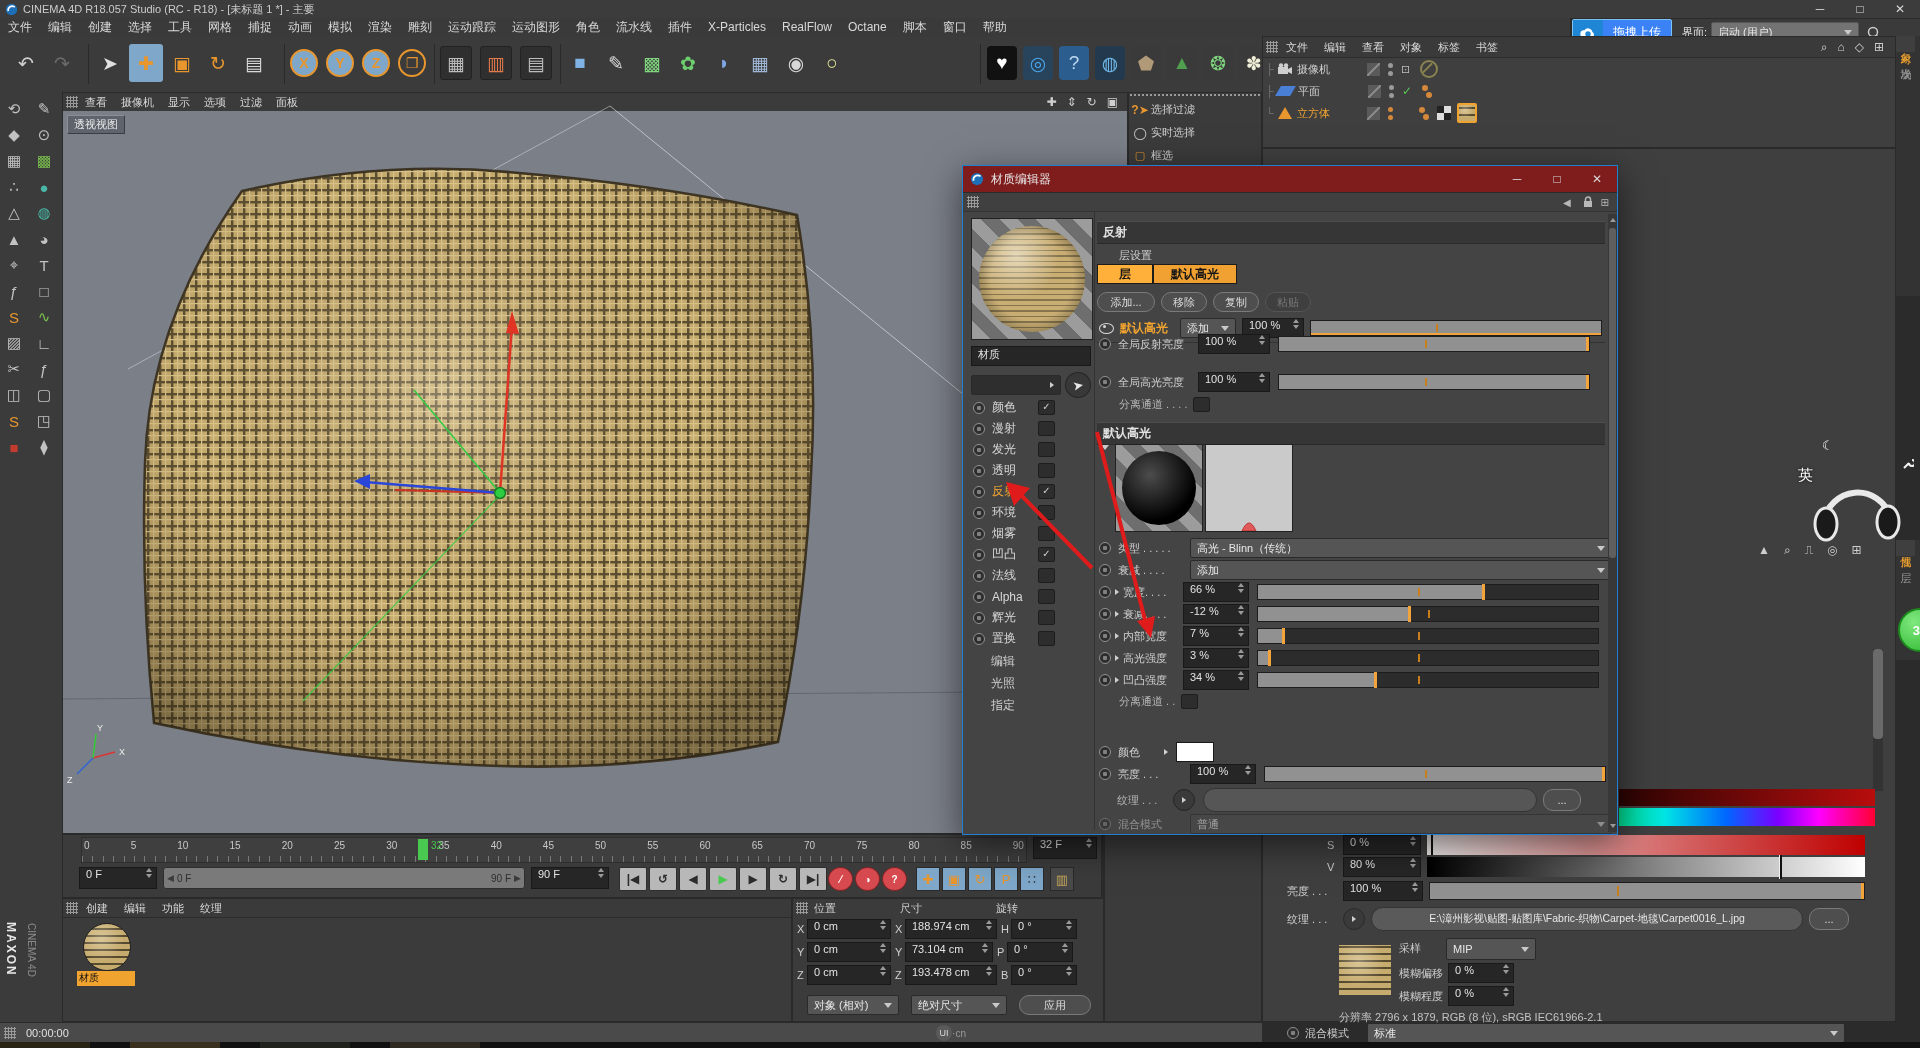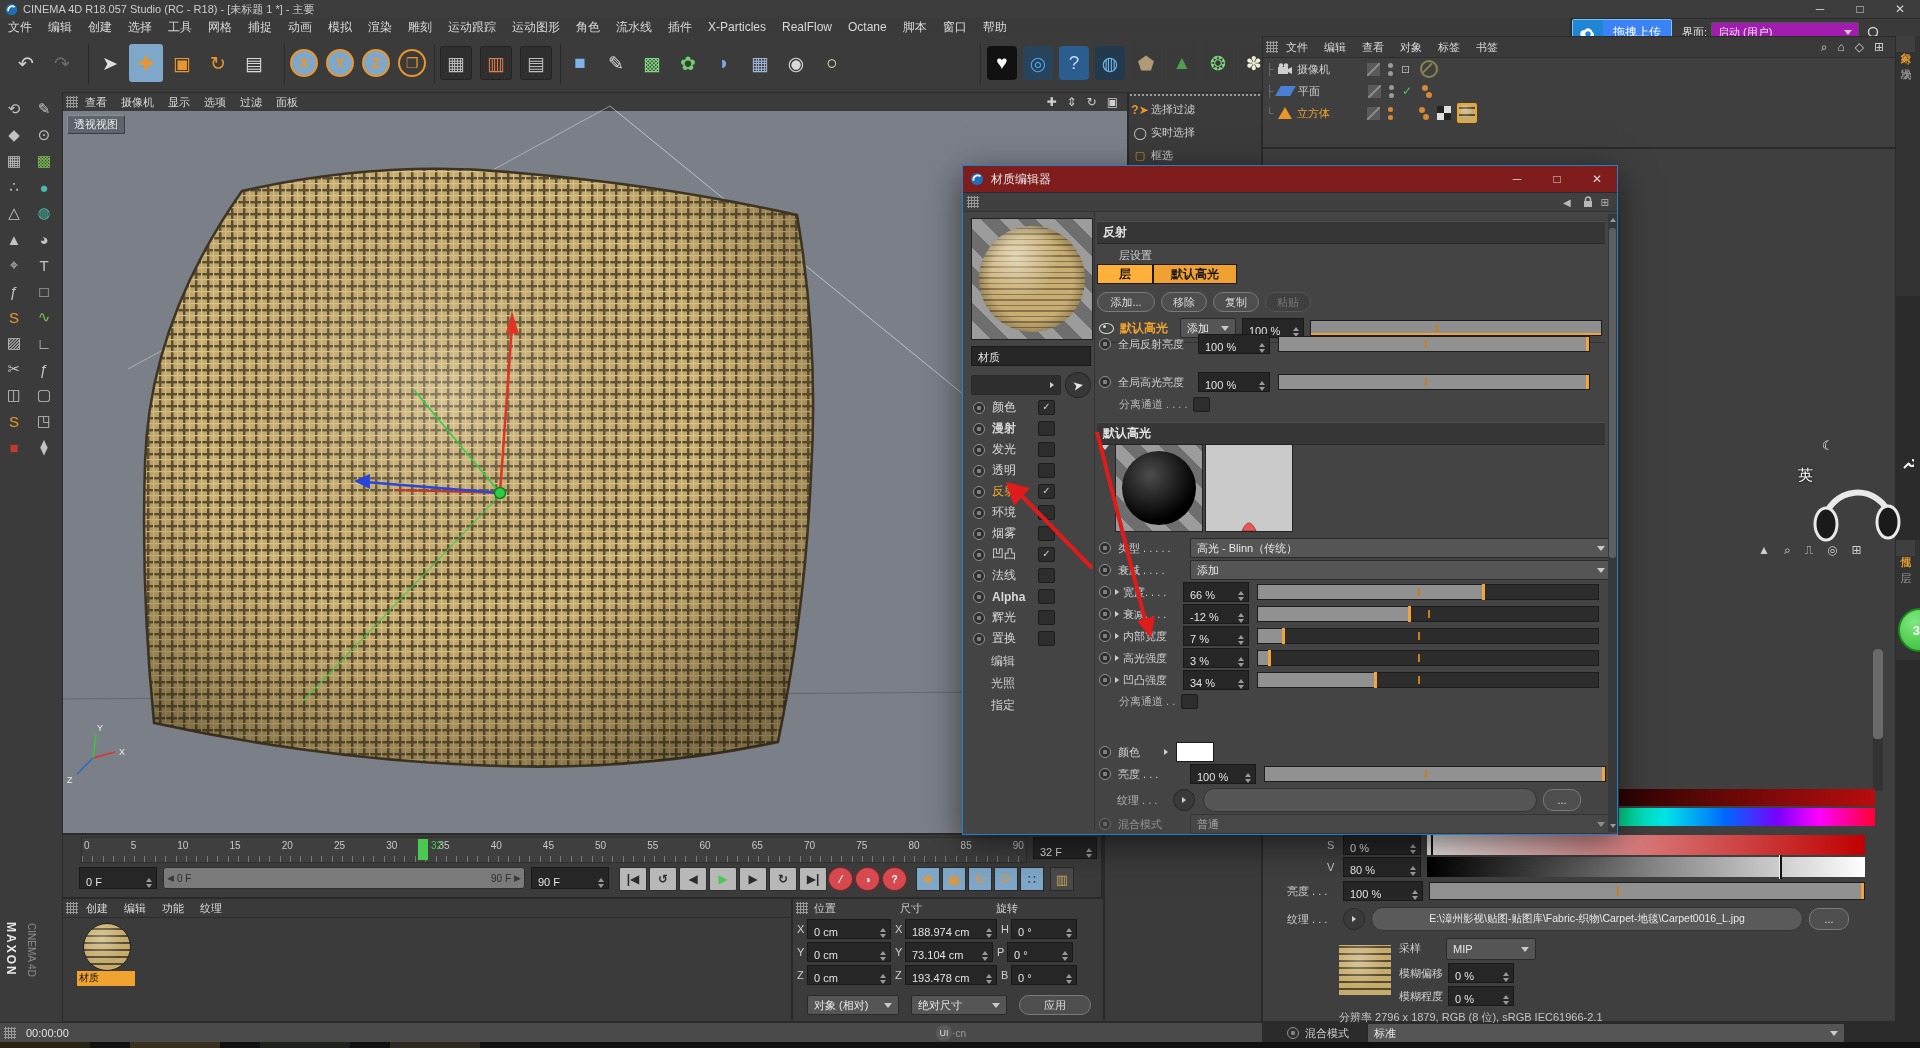--- a/index.html
+++ b/index.html
@@ -5,21 +5,21 @@
   html,body{margin:0;padding:0;background:#2b2b2b;width:1920px;height:1048px;overflow:hidden;
     font-family:"Liberation Sans","DejaVu Sans",sans-serif;-webkit-font-smoothing:antialiased}
   .abs{position:absolute}
   .row{display:flex;align-items:center}
   .grip{width:12px;height:12px;background-image:radial-gradient(#9a9a9a 1px,transparent 1.2px);background-size:3px 3px;flex:0 0 auto}
   .menu-item{padding:0 8px;font-size:12px;color:#d8d8d8;cursor:default}
   .panel{background:#3b3b3b;border:1px solid #2a2a2a;box-sizing:border-box}
   .icon-cell{width:34px;height:38px;display:flex;align-items:center;justify-content:center;font-size:19px;color:#c9c9c9;border-radius:3px;margin:0 1px}
   .icon-sm{width:28px;height:26px;display:flex;align-items:center;justify-content:center;font-size:15px;color:#c2c2c2}
   .sep{width:1px;height:40px;background:#2a2a2a;margin:0 6px}
-  .spin{display:flex;align-items:flex-end;background:#262626;border:1px solid #191919;color:#e2e2e2;font-size:11px;padding:0 2px 0 6px;box-sizing:border-box}
+  .spin{display:flex;align-items:flex-start;background:#262626;border:1px solid #191919;color:#e2e2e2;font-size:11px;padding:0 2px 0 6px;box-sizing:border-box}
   .spin .arrs{margin-left:auto;display:flex;flex-direction:column;gap:2px;padding-right:2px}
   .tri-up{width:0;height:0;border-left:3px solid transparent;border-right:3px solid transparent;border-bottom:4px solid #9a9a9a}
   .tri-dn{width:0;height:0;border-left:3px solid transparent;border-right:3px solid transparent;border-top:4px solid #9a9a9a}
   .tri-rt{width:0;height:0;border-top:3px solid transparent;border-bottom:3px solid transparent;border-left:4px solid #cfcfcf}
   .dd{background:#555;border:1px solid #2a2a2a;border-radius:2px;color:#e8e8e8;font-size:11px;display:flex;align-items:center;padding:0 6px;box-sizing:border-box}
   .dd .car{margin-left:auto}
   .car{width:0;height:0;border-left:4px solid transparent;border-right:4px solid transparent;border-top:5px solid #c9c9c9}
   .slider{position:relative;background:#2c2c2c;border:1px solid #1d1d1d;box-sizing:border-box}
   .slider .fill{position:absolute;left:0;top:0;bottom:0;background:#919191}
   .slider .thumb{position:absolute;top:-1px;bottom:-1px;width:3px;background:#f2a33c}
@@ -90,21 +90,21 @@
   <div class="row" style="height:25px;border:1px solid #7ec3f0;background:#3b82f6;border-radius:2px">
     <span style="width:30px;height:25px;background:#1f86d6;display:flex;align-items:center;justify-content:center">
       <svg width="18" height="12" viewBox="0 0 20 12">
           <path d="M5 11 a4 4 0 1 1 1-8 a5 5 0 0 1 9 2 a3.5 3.5 0 0 1 0 6 z" fill="#fff"></path>
           <circle cx="10" cy="7" r="3" fill="#1f86d6"></circle>
         </svg>
     </span>
     <span style="color:#fff;font-size:12px;padding:0 10px">拖拽上传</span>
   </div>
   <span class="lbl" style="margin-left:10px;color:#e0e0e0">界面:</span>
-  <div class="dd" style="width:148px;height:21px;background:#a21caf;border-color:#555;margin-left:4px">
+  <div class="dd" style="width:148px;height:21px;background:#737373;border-color:#555;margin-left:4px">
     <span>启动 (用户)</span>
       <span class="car"></span>
   </div>
   <svg width="14" height="14" style="margin-left:8px" viewBox="0 0 14 14">
       <circle cx="6" cy="6" r="4.5" stroke="#cfcfcf" stroke-width="1.5" fill="none"></circle>
       <line x1="9.5" y1="9.5" x2="13" y2="13" stroke="#cfcfcf" stroke-width="1.5"></line>
     </svg>
 </div>
 
 <div class="abs" style="left:0;top:36px;width:1920px;height:56px;background:#3b3b3b;border-bottom:1px solid #262626">
@@ -747,21 +747,21 @@
   <div class="abs" style="left:8px;top:231px;display:flex;flex-direction:column">
 
       <div class="row" style="height:21px">
         <span class="radio" style="margin-left:2px"></span>
         <span class="lbl" style="margin-left: 7px; width: 46px; font-size: 12px; color: rgb(216, 216, 216);">颜色</span>
         <span class="chk">✓</span>
       </div>
 
       <div class="row" style="height:21px">
         <span class="radio" style="margin-left:2px"></span>
-        <span class="lbl" style="margin-left: 7px; width: 46px; font-size: 12px; color: rgb(216, 216, 216); font-weight: bold;">漫射</span>
+        <span class="lbl" style="margin-left: 7px; width: 46px; font-size: 12px; color: rgb(216, 216, 216);">漫射</span>
         <span class="chk"></span>
       </div>
 
       <div class="row" style="height:21px">
         <span class="radio" style="margin-left:2px"></span>
         <span class="lbl" style="margin-left: 7px; width: 46px; font-size: 12px; color: rgb(216, 216, 216);">发光</span>
         <span class="chk"></span>
       </div>
 
       <div class="row" style="height:21px">
@@ -795,21 +795,21 @@
       </div>
 
       <div class="row" style="height:21px">
         <span class="radio" style="margin-left:2px"></span>
         <span class="lbl" style="margin-left: 7px; width: 46px; font-size: 12px; color: rgb(216, 216, 216);">法线</span>
         <span class="chk"></span>
       </div>
 
       <div class="row" style="height:21px">
         <span class="radio" style="margin-left:2px"></span>
-        <span class="lbl" style="margin-left: 7px; width: 46px; font-size: 12px; color: rgb(216, 216, 216); font-weight: bold;">Alpha</span>
+        <span class="lbl" style="margin-left: 7px; width: 46px; font-size: 12px; color: rgb(216, 216, 216);">Alpha</span>
         <span class="chk"></span>
       </div>
 
       <div class="row" style="height:21px">
         <span class="radio" style="margin-left:2px"></span>
         <span class="lbl" style="margin-left: 7px; width: 46px; font-size: 12px; color: rgb(216, 216, 216);">辉光</span>
         <span class="chk"></span>
       </div>
 
       <div class="row" style="height:21px">

